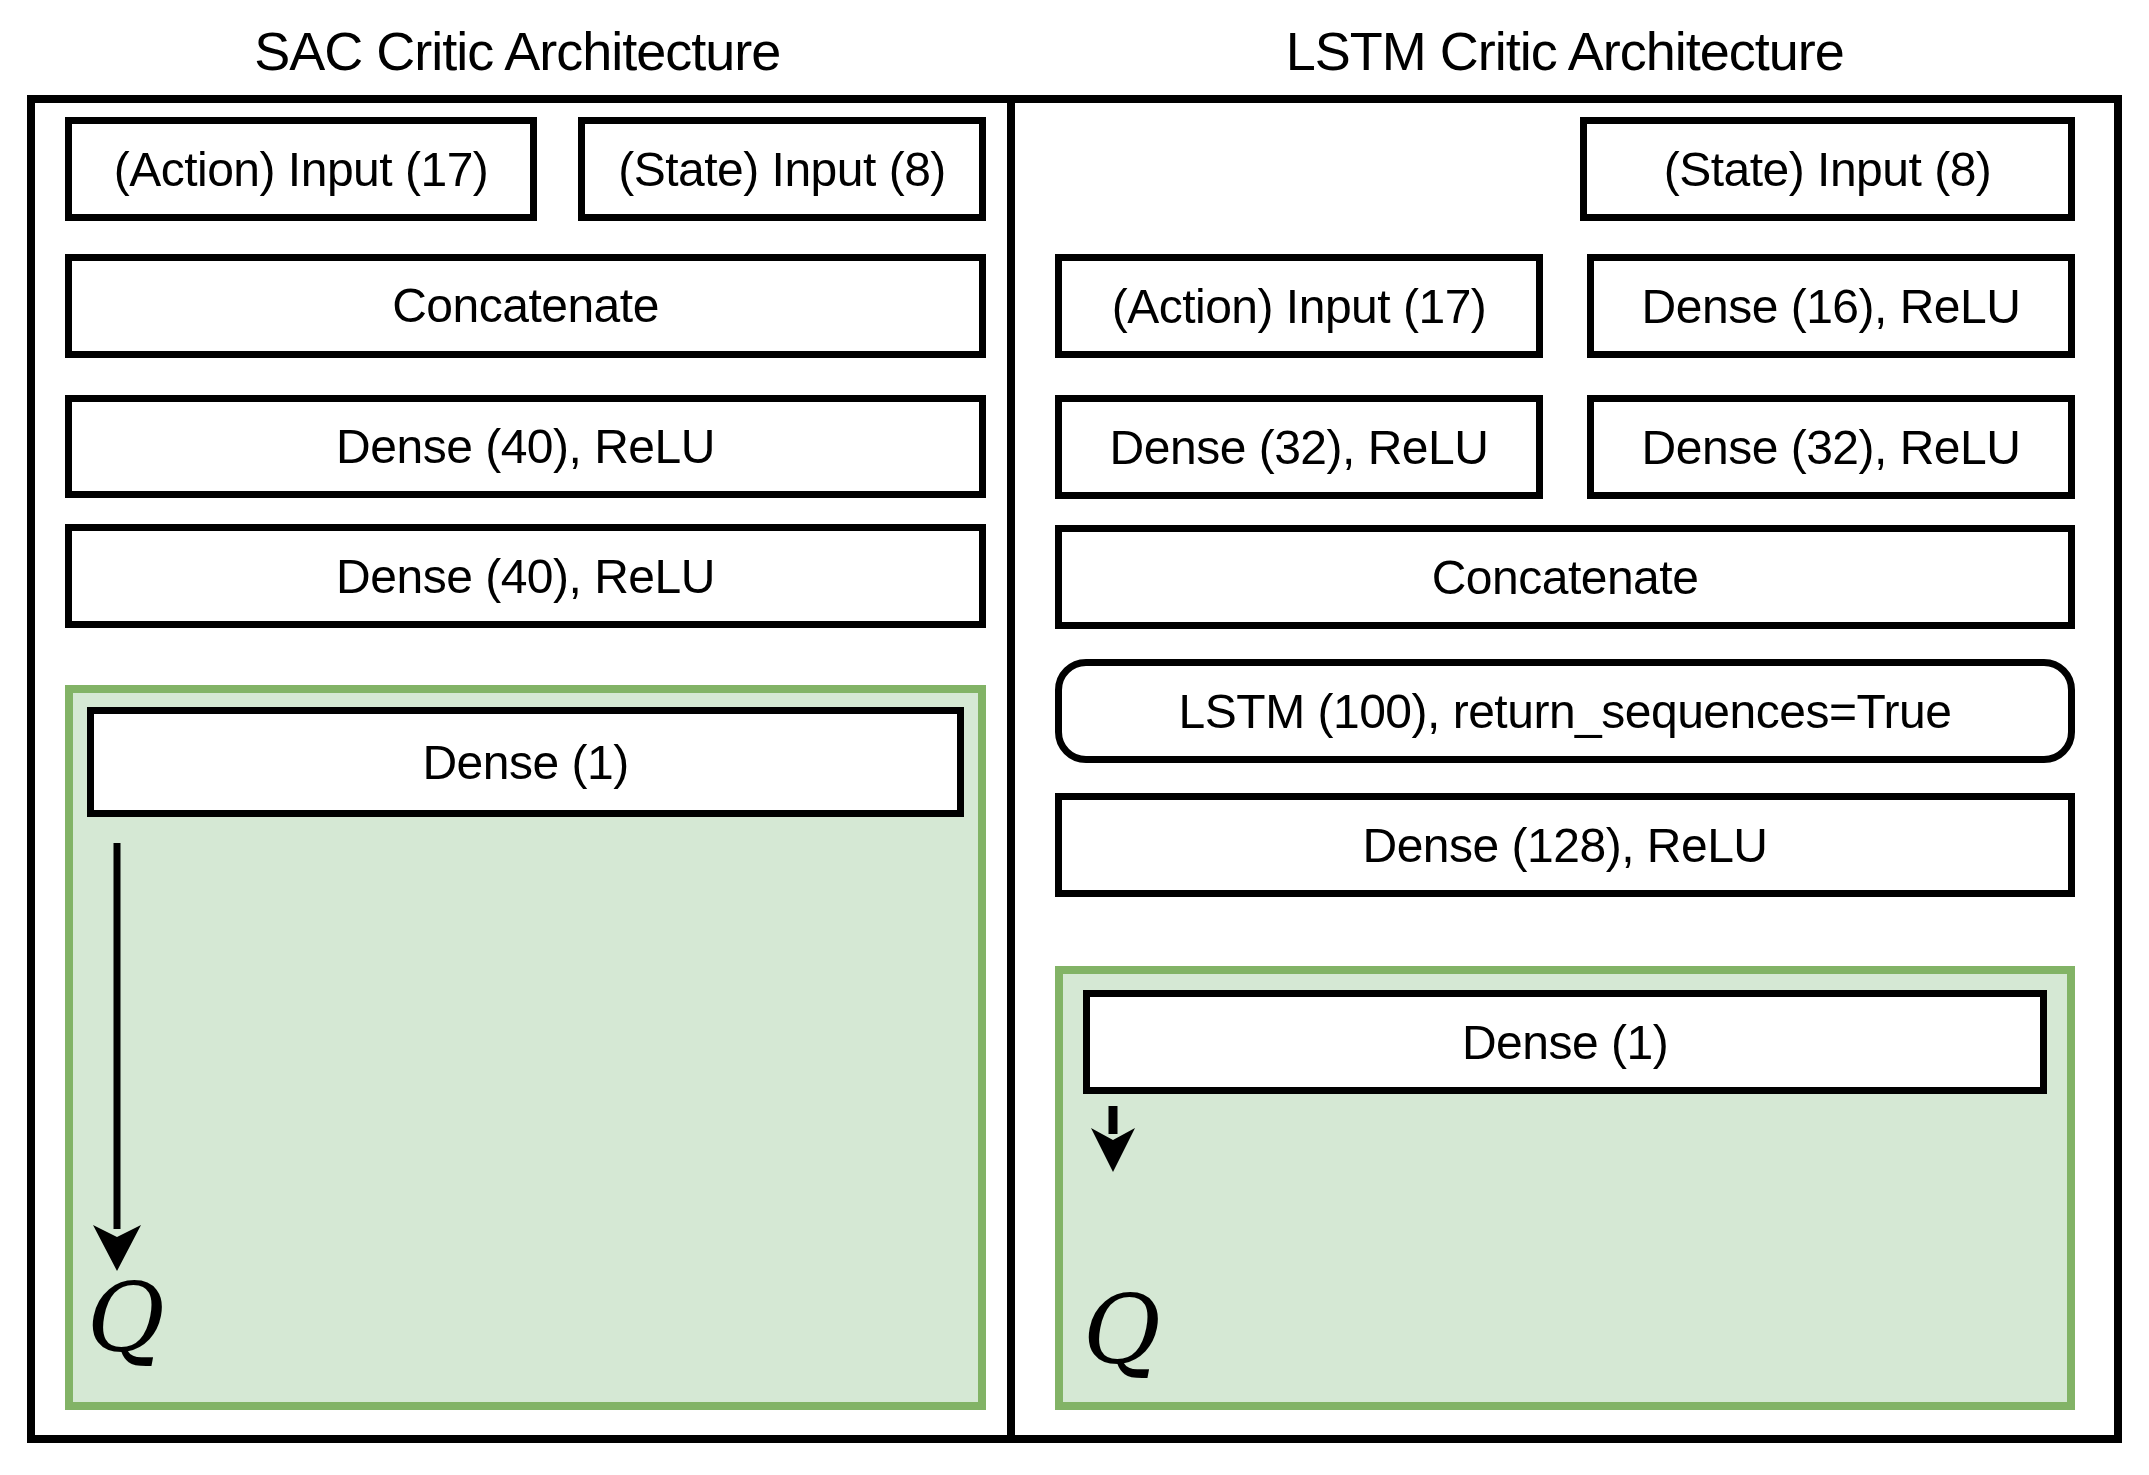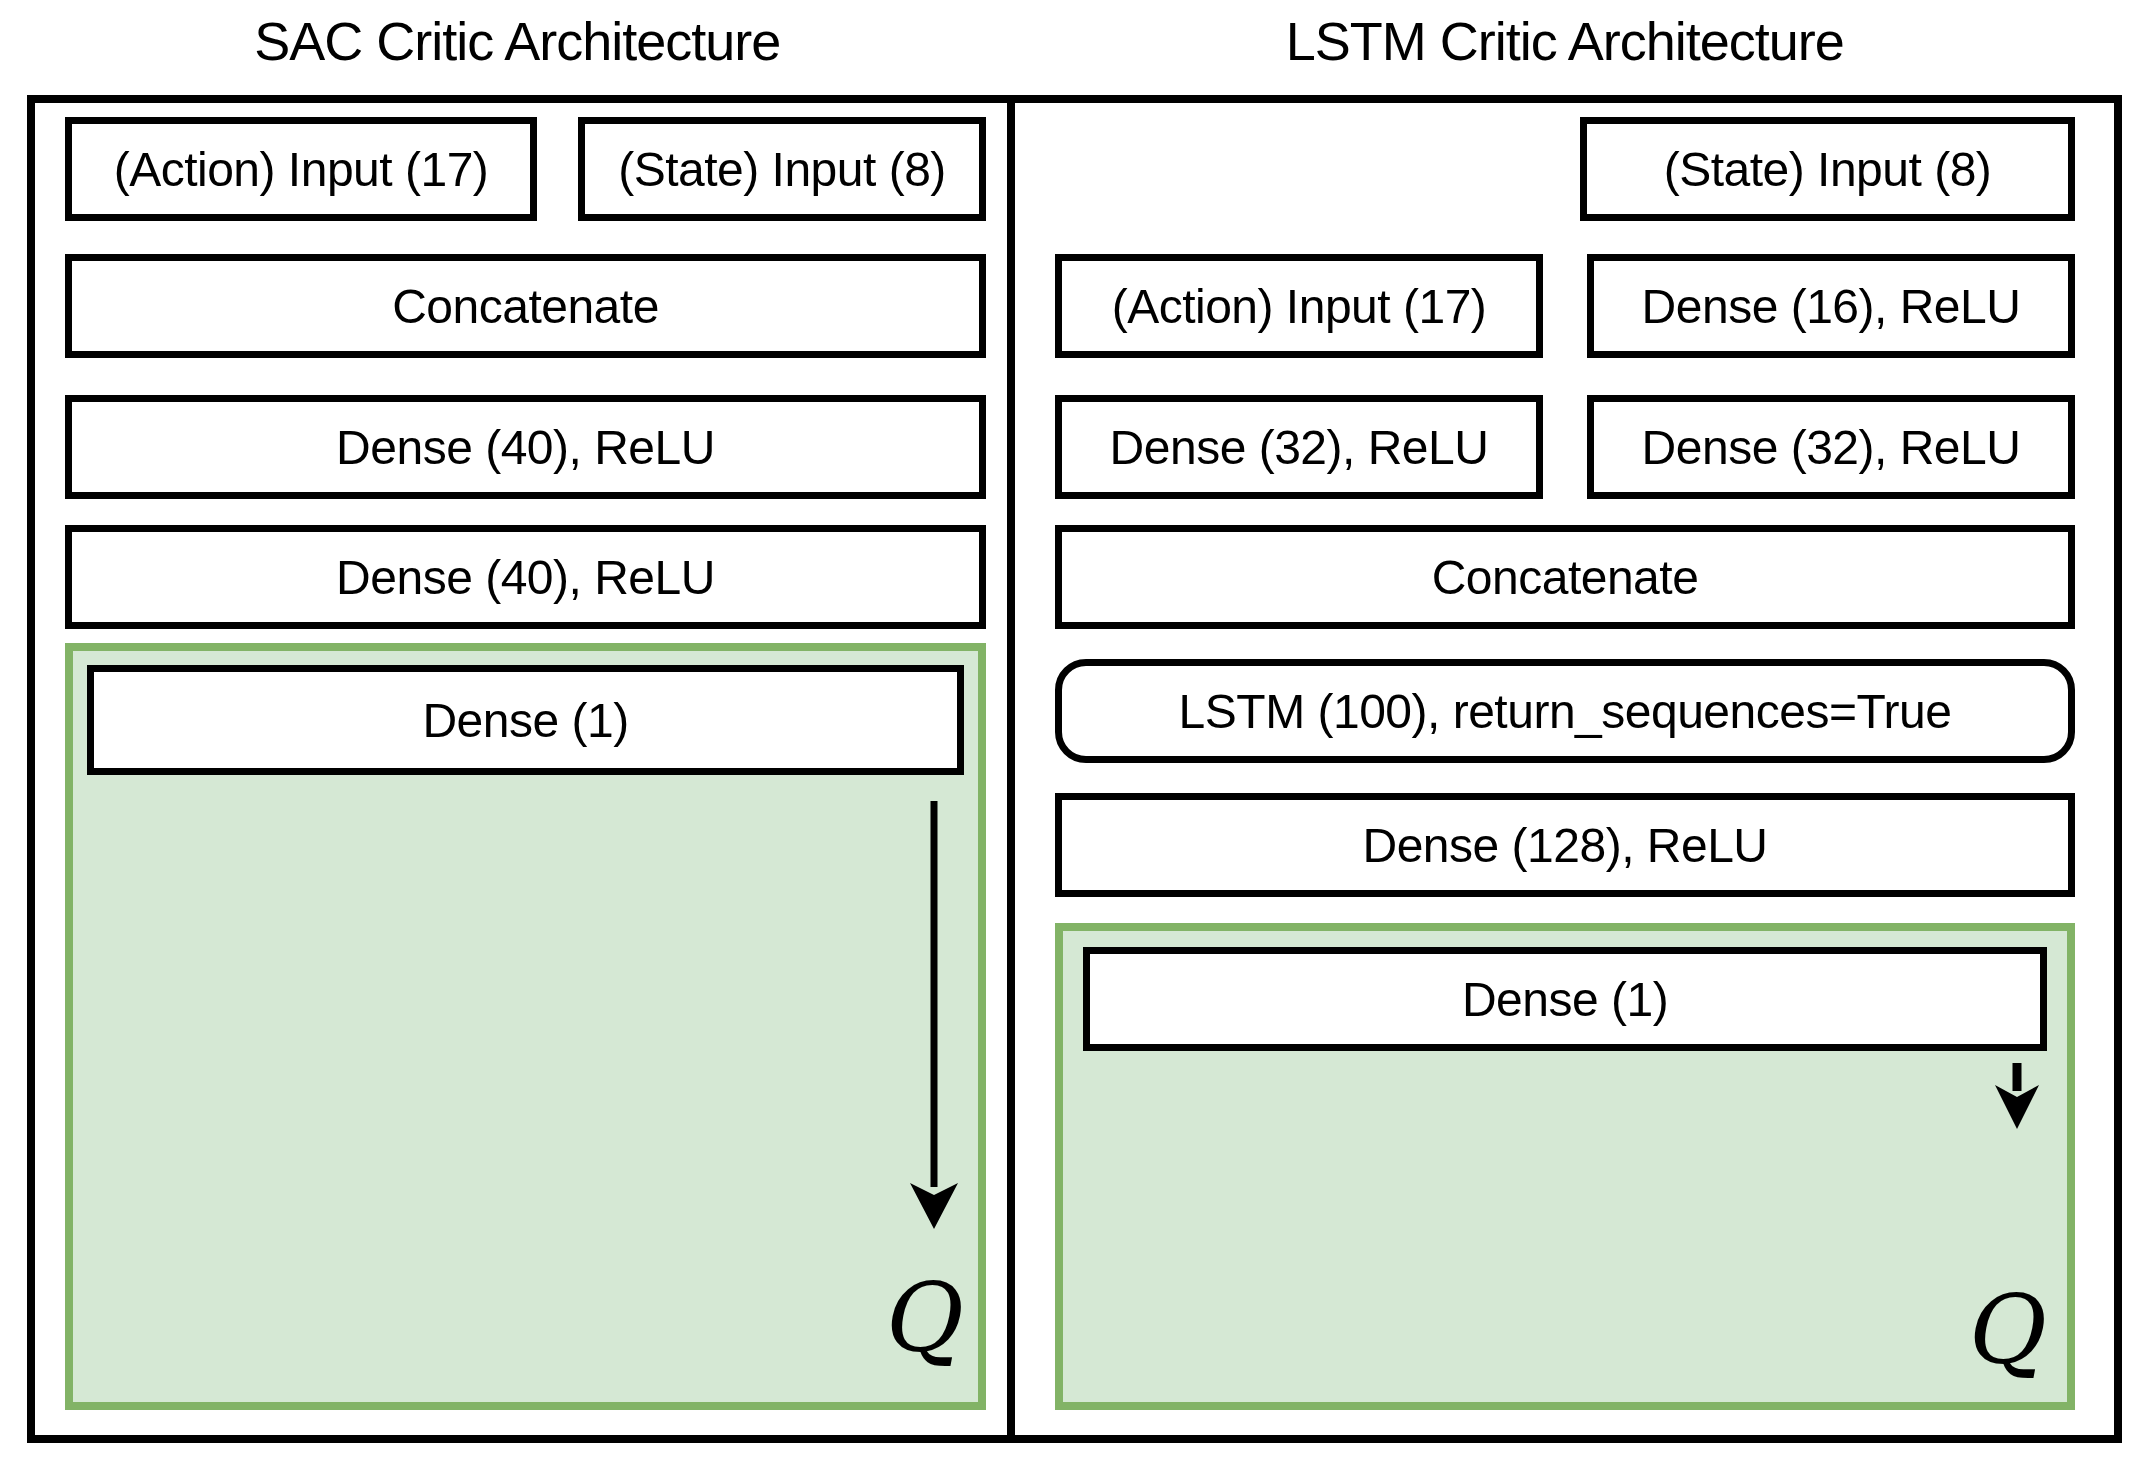--- a/index.html
+++ b/index.html
@@ -11,21 +11,21 @@
   * { margin:0; padding:0; box-sizing:border-box; }
   body {
     width:2149px; height:1475px;
     background:#ffffff;
     font-family:"Liberation Sans", sans-serif;
     color:#000;
     position:relative;
     overflow:hidden;
   }
   .titles {
-    position:absolute; top:10px; left:27px; width:2095px;
+    position:absolute; top:20px; left:27px; width:2095px;
     display:flex;
   }
   .title {
     font-size:54px; line-height:1.15; text-align:center;
     letter-spacing:-1px; white-space:nowrap;
   }
   .title.sac  { width:46.8%; }
   .title.ddpg { flex:1; }
 
   .outer {
@@ -72,21 +72,21 @@
   .mb-d { margin-bottom:14px; }
   .mb-e { margin-bottom:30px; }
   .mb-f { margin-bottom:26px; }
   .mb-g { margin-bottom:30px;border-radius:31px; }
   .mb-h { margin-bottom:26px;text-align:right; }
 
   .highlight {
     flex:1;
     border:8px solid var(--hl-border);
     background:var(--hl-fill);
-    display:flex; flex-direction:column; align-items:flex-end;
+    display:flex; flex-direction:column; align-items:flex-start;margin-top:43px;
   }
   .highlight.sac  { padding:14px 14px 36px 14px; }
   .highlight.ddpg { padding:16px 20px 24px 20px; }
   .highlight .out-dense { align-self:stretch; }
   .highlight.sac .out-dense { height:110px; }
 
   .arrow { display:block; }
   .arrow.long  { margin-top:26px; }
   .arrow.short { margin-top:12px; }
 

